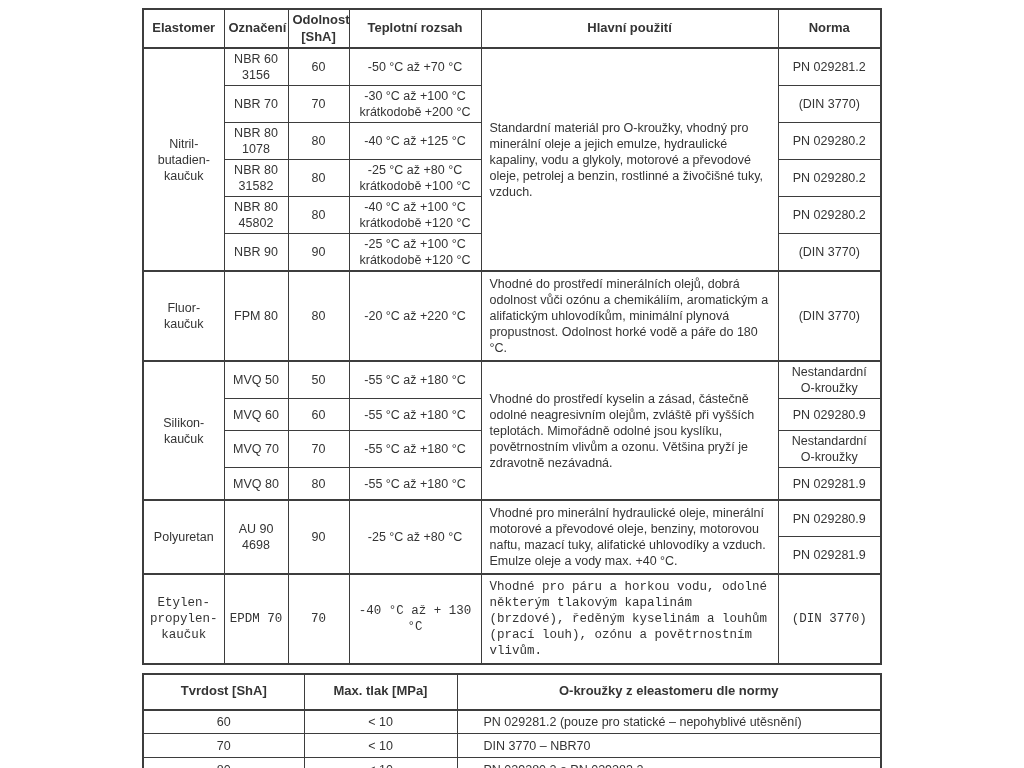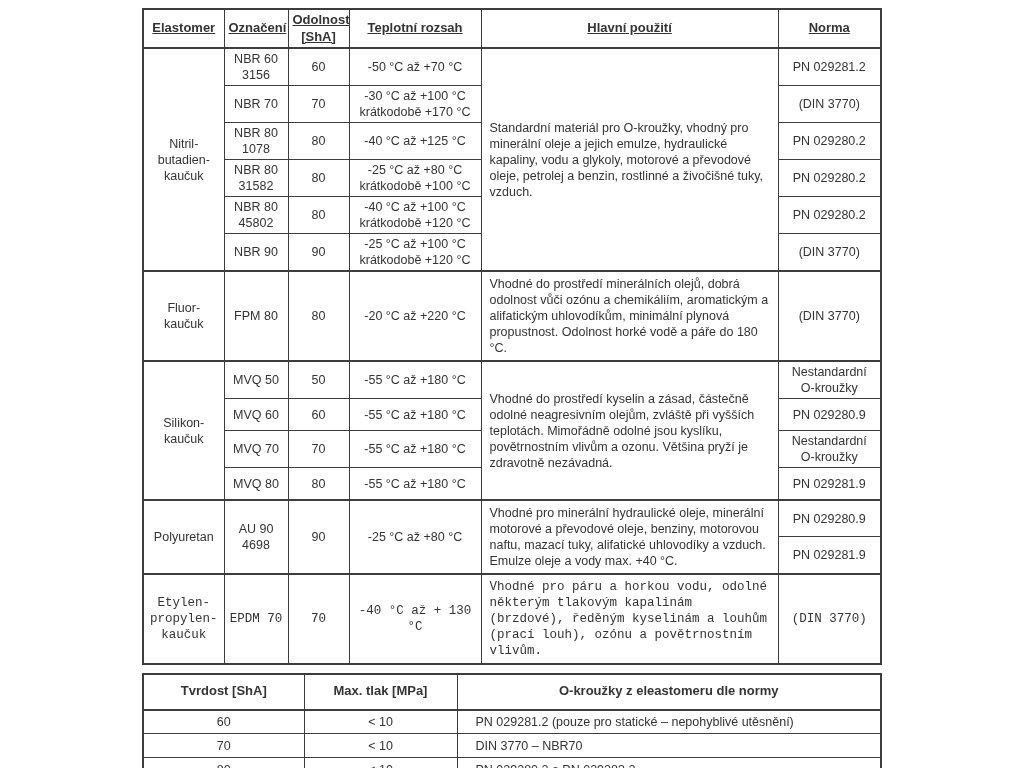--- a/index.html
+++ b/index.html
@@ -33,38 +33,38 @@
     vertical-align: middle;
     padding: 2px 4px;
     white-space: pre-line;
     overflow: hidden;
   }
   thead th {
     font-weight: bold;
     font-size: 13px;
     border-bottom-width: 2px;
   }
-  .t-main thead tr { height: 38px; text-decoration: underline; }
+  .t-main thead tr { height: 38px; }
   .t-main tbody tr { height: 31px; }
   .t-main tr.row-g1 { height: 80px; }
   .t-main tr.row-g2 { height: 32px; }
   .t-main tr.row-g3 { height: 31px; }
   .t-main tr.row-g4 { height: 72px; font-family: Liberation Mono, monospace; }
   .t-main tr.group-start td { border-top-width: 2px; }
   .c-usage {
     text-align: left;
     padding: 4px 8px;
     margin-left: 13px;
   }
   .t-press { margin-top: 8px; }
   .t-press thead tr { height: 36px; }
   .t-press tbody tr { height: 24px; }
   .c-norm-desc {
     text-align: left;
-    padding-left: 18px;
+    padding-left: 26px;
   }
 </style>
 </head>
 <body>
 
 <div class="page">
 
   <table class="t-main">
     <colgroup>
       <col style="width:81px">
@@ -94,21 +94,21 @@
 3156</td>
           <td>60</td>
           <td>-50 °C až +70 °C</td>
           <td class="c-usage" rowspan="6">Standardní materiál pro O-kroužky, vhodný pro minerální oleje a jejich emulze, hydraulické kapaliny, vodu a glykoly, motorové a převodové oleje, petrolej a benzin, rostlinné a živočišné tuky, vzduch.</td>
           <td>PN 029281.2</td>
         </tr>
         <tr class="row-g0">
           <td>NBR 70</td>
           <td>70</td>
           <td>-30 °C až +100 °C
-krátkodobě +170 °C</td>
+krátkodobě +200 °C</td>
           <td>(DIN 3770)</td>
         </tr>
         <tr class="row-g0">
           <td>NBR 80
 1078</td>
           <td>80</td>
           <td>-40 °C až +125 °C</td>
           <td>PN 029280.2</td>
         </tr>
         <tr class="row-g0">

